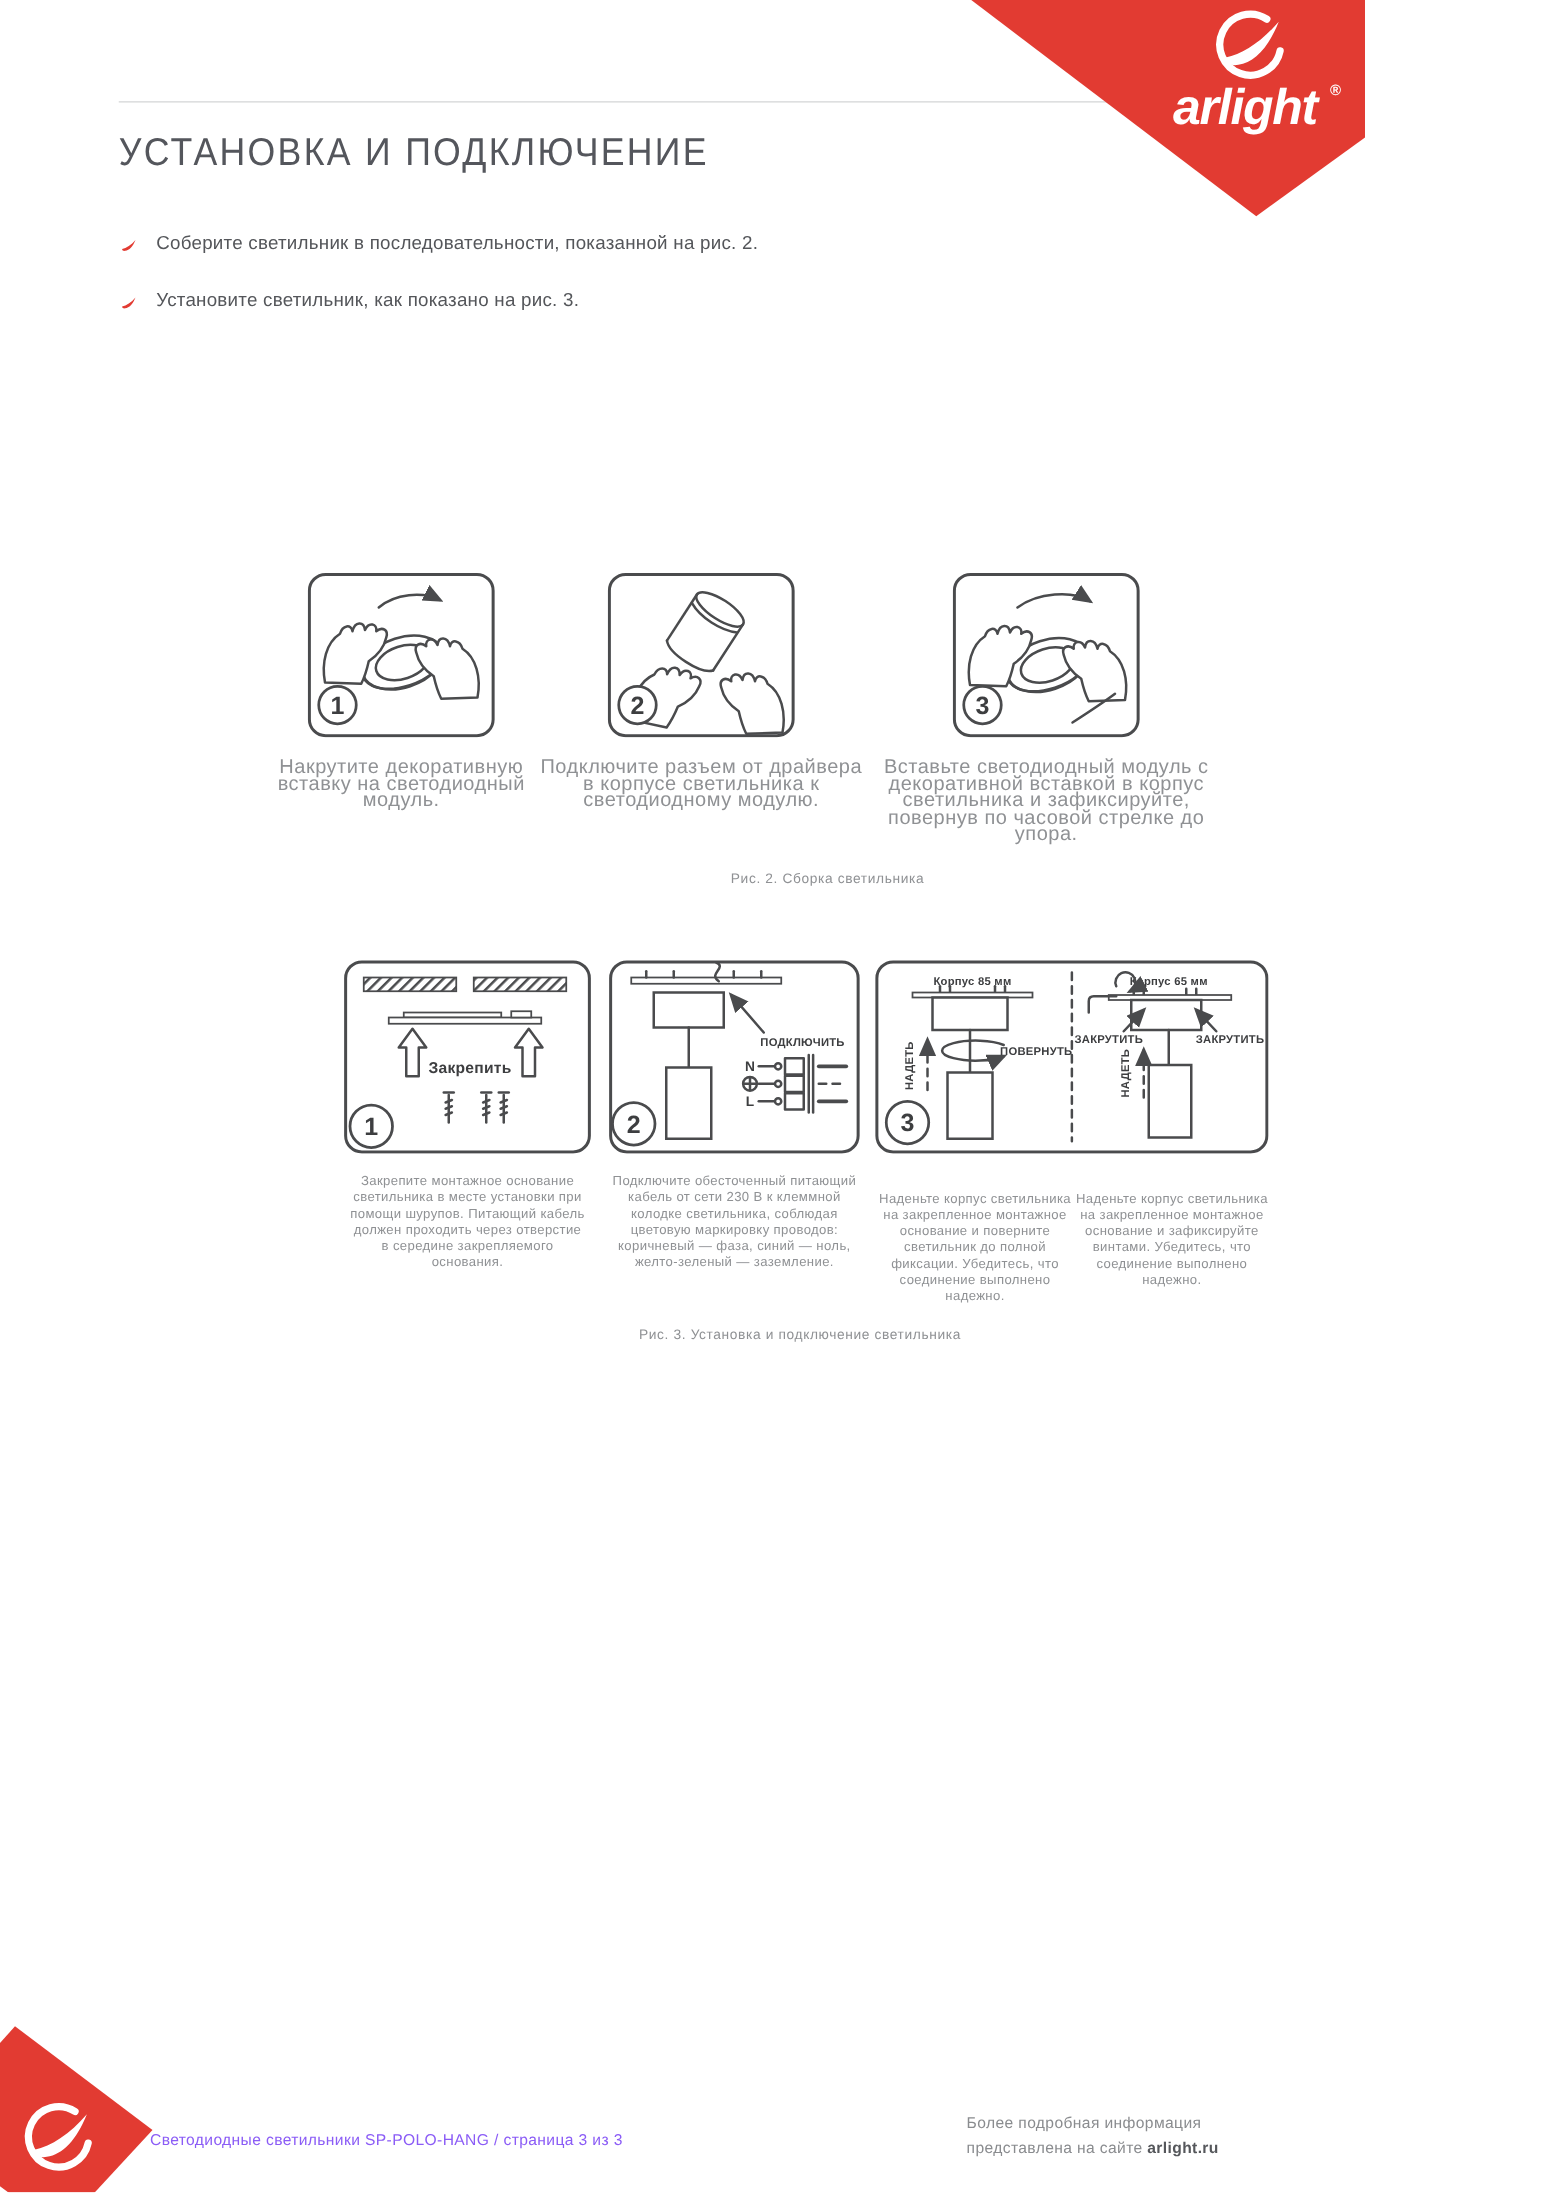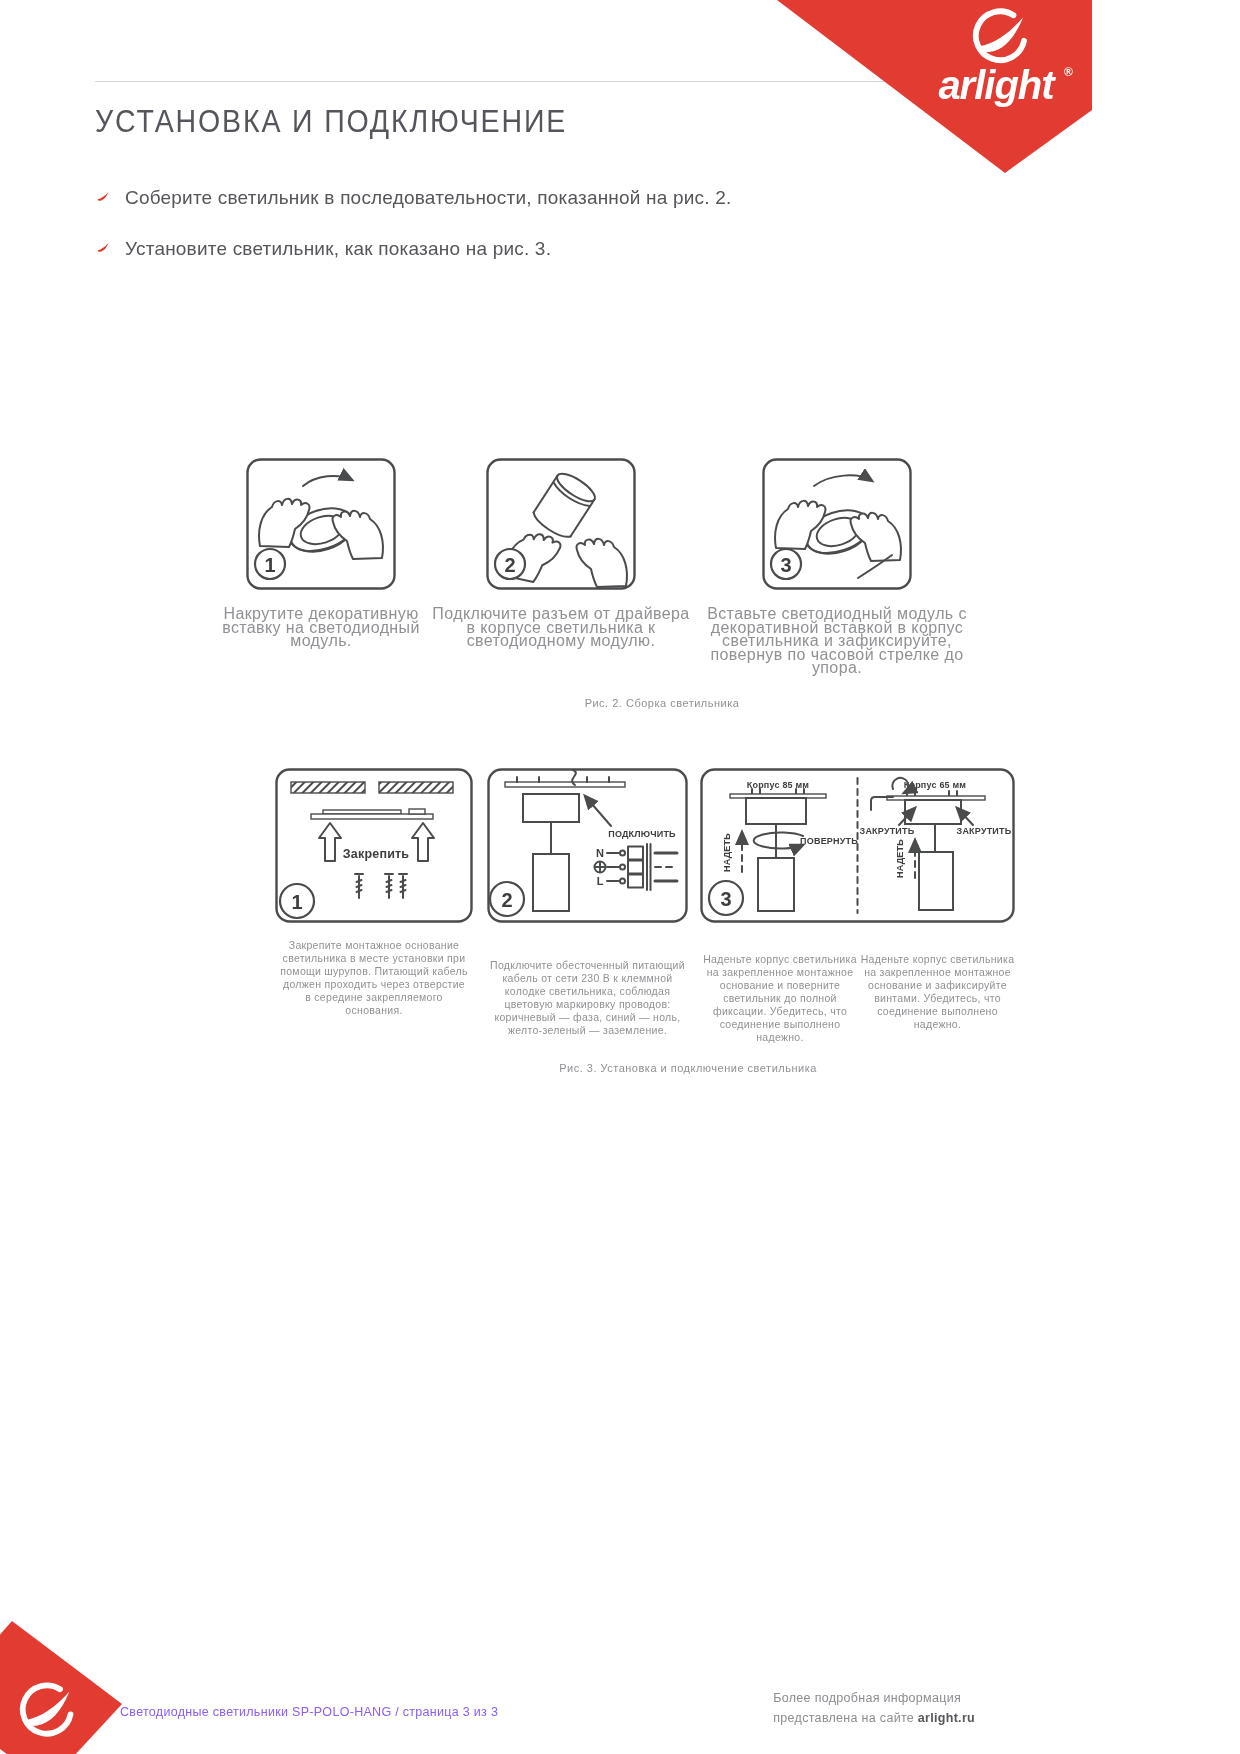--- a/index.html
+++ b/index.html
@@ -20,35 +20,35 @@
   .corner-logo{color:#ffffff;}
   .wordmark{font-family:"Liberation Sans",sans-serif;font-weight:bold;font-style:italic;font-size:40px;fill:#ffffff;letter-spacing:-1px;}
   .regmark{font-size:12px;fill:#ffffff;font-weight:bold;}
 
   .title{position:absolute;left:95px;top:104px;font-size:31px;font-weight:400;color:#54565c;
          letter-spacing:2px;transform:scaleX(.92);transform-origin:left top;white-space:nowrap;}
 
   .bullets{position:absolute;left:95px;top:186px;list-style:none;width:800px;}
   .bullets li{display:flex;align-items:flex-start;gap:15px;margin-bottom:27px;}
   .bullets .bicon{flex:0 0 auto;margin-top:4px;color:var(--red);}
-  .bullets .btext{font-size:19px;color:var(--text);letter-spacing:.2px;line-height:1.25;}
+  .bullets .btext{font-size:15px;color:var(--text);letter-spacing:.2px;line-height:1.25;}
 
   .fig2-row{position:absolute;top:458px;left:597px;transform:translateX(-50%);display:flex;gap:10px;align-items:flex-start;}
   .f2col{display:flex;flex-direction:column;align-items:center;}
   .f2col.c1{width:200px;} .f2col.c2{width:260px;} .f2col.c3{width:272px;}
   .f2cap{margin-top:17px;font-size:16px;line-height:13.5px;color:var(--cap);text-align:center;letter-spacing:.4px;}
 
   .figcap{position:absolute;font-size:11px;color:var(--cap);letter-spacing:.5px;white-space:nowrap;transform:translateX(-50%);}
   .figcap.f2{left:662px;top:697px;}
-  .figcap.f3{left:688px;top:1062px;}
+  .figcap.f3{left:640px;top:1062px;}
 
   .fig3-row{position:absolute;top:768px;left:645px;transform:translateX(-50%);display:flex;align-items:flex-start;}
   .f3col{display:flex;flex-direction:column;align-items:center;}
   .f3col.c1{width:198px;margin-right:14px;}
-  .f3col.c2{width:201px;margin-right:12px;gap:20px;}
+  .f3col.c2{width:201px;margin-right:12px;}
   .f3col.c3{width:315px;}
   .f3cap{margin-top:16px;font-size:10.5px;line-height:13px;color:var(--cap);text-align:center;letter-spacing:.3px;}
   .f3col.c1 .f3cap{width:190px;}
   .f3col.c2 .f3cap{width:212px;}
   .cappair{display:flex;margin-top:16px;width:315px;}
   .cappair .f3cap{margin-top:14px;}
   .cappair .f3cap.a{width:160px;}
   .cappair .f3cap.b{width:155px;}
 
   

